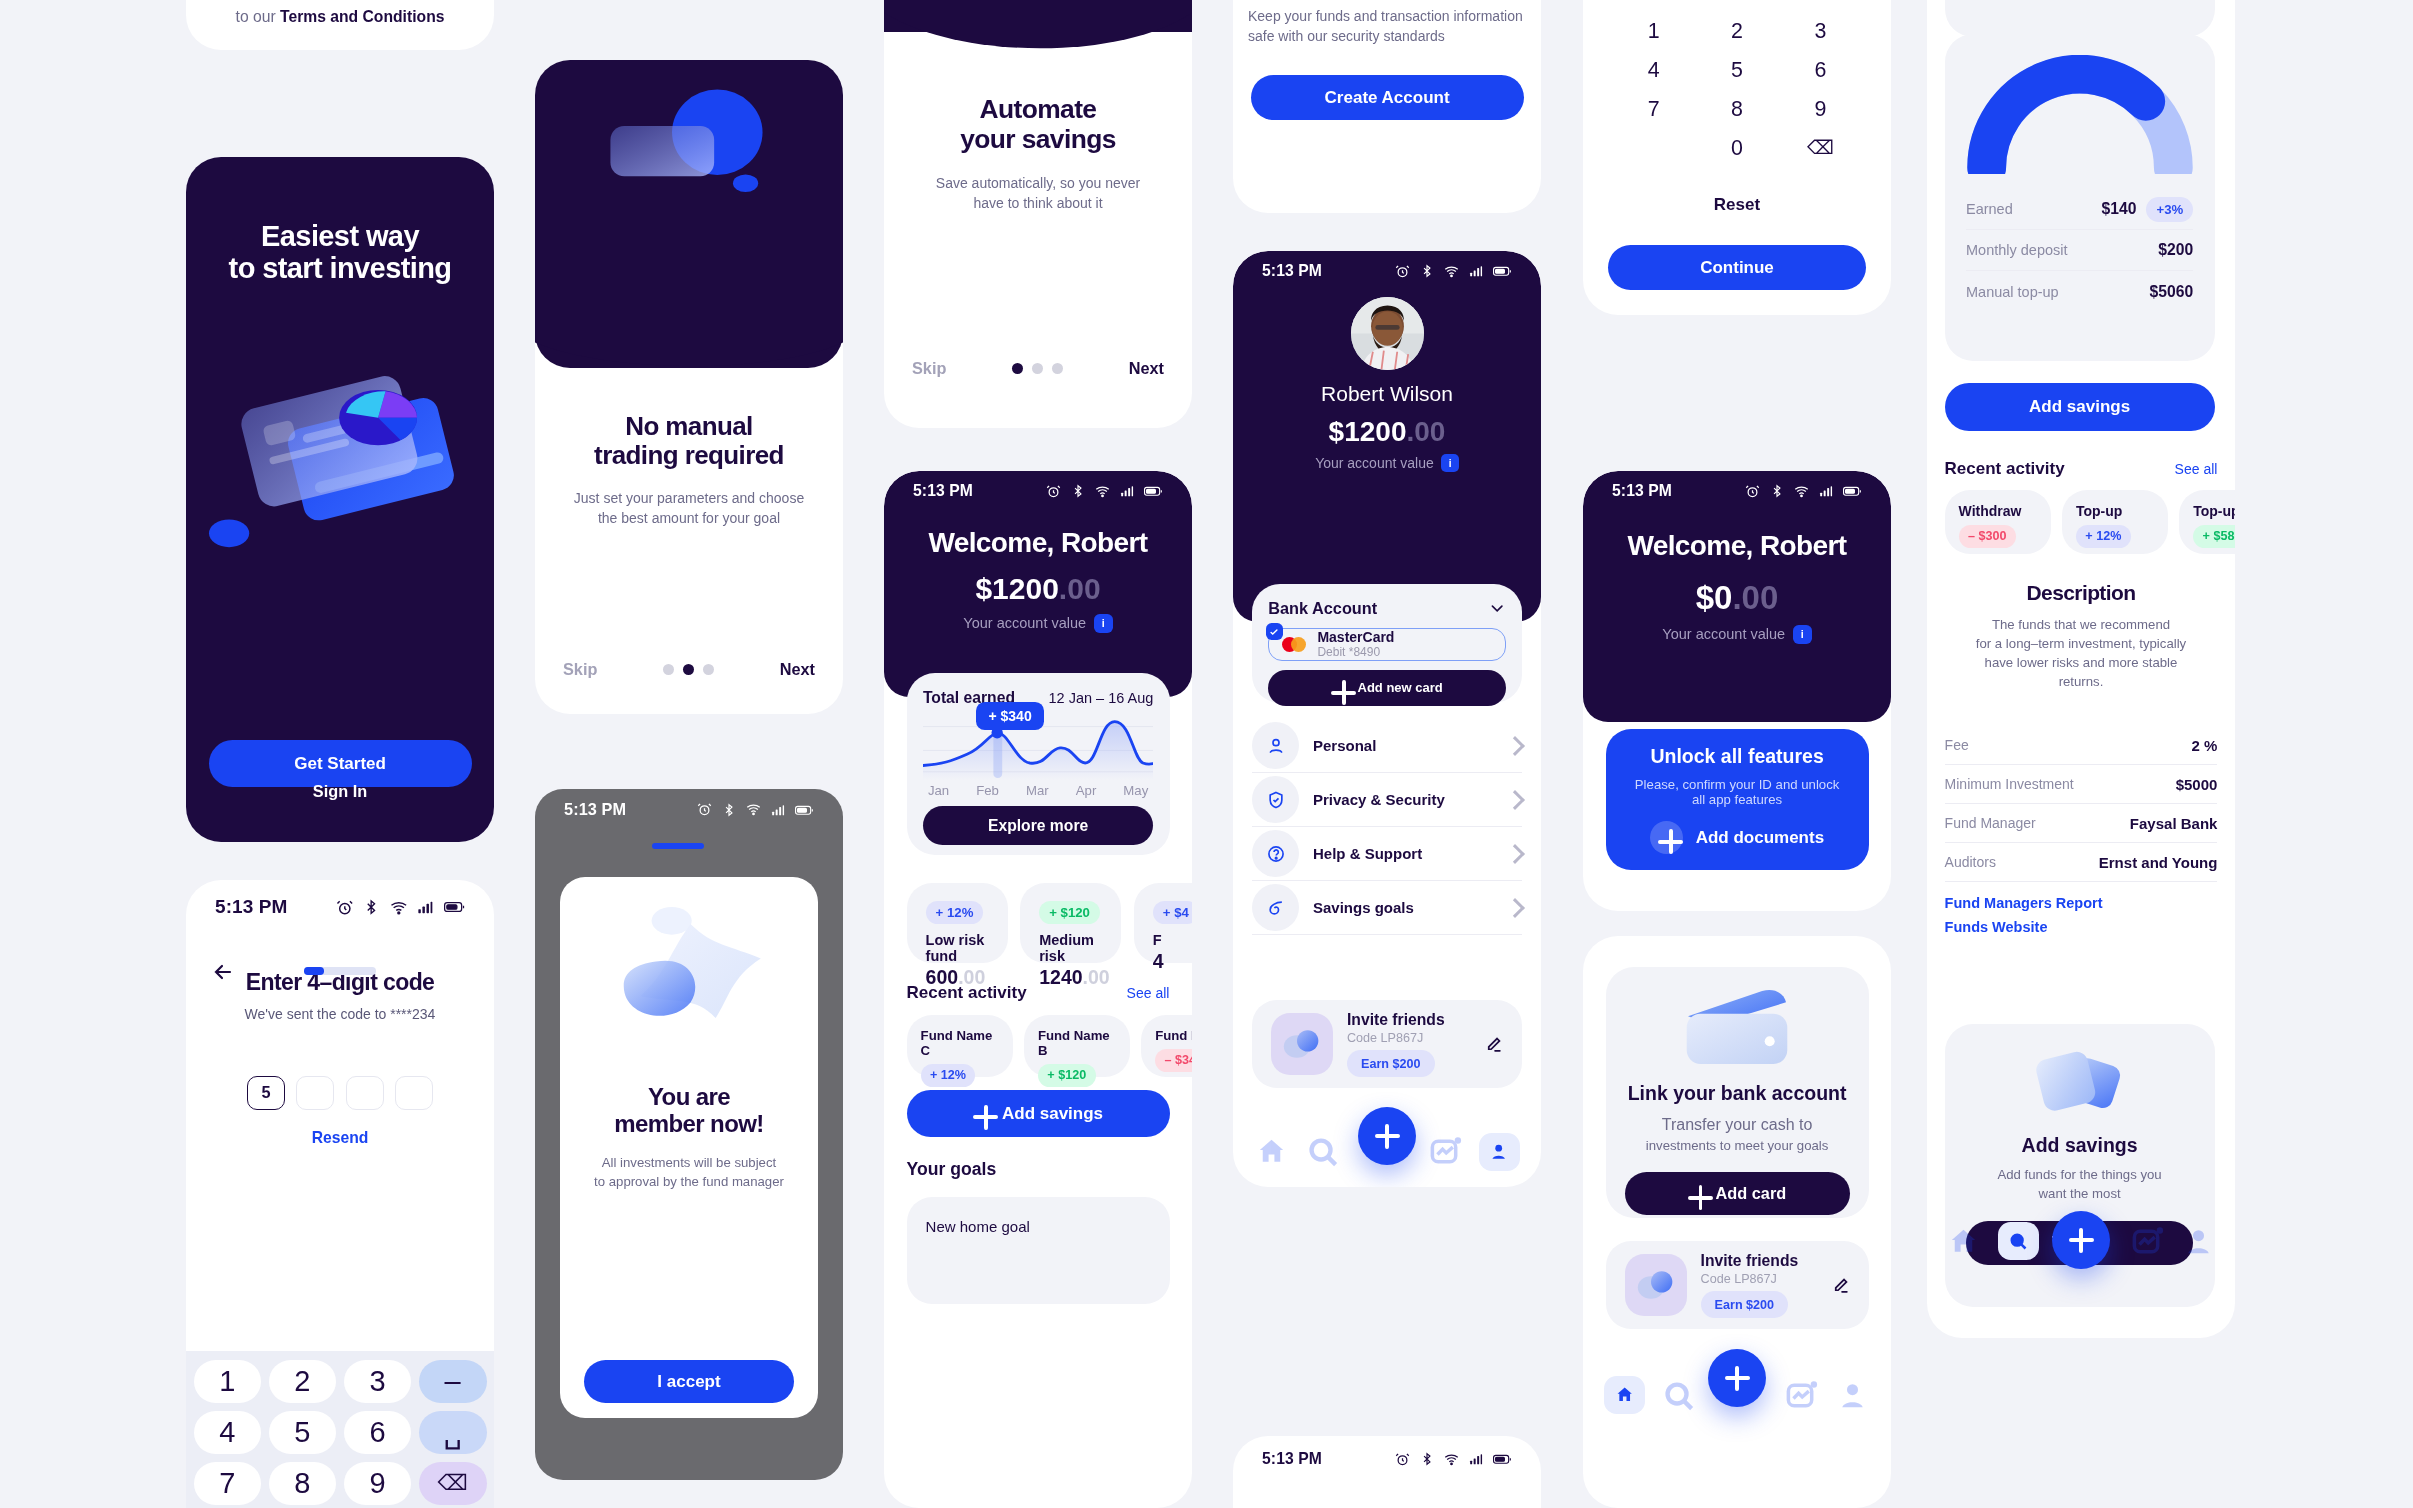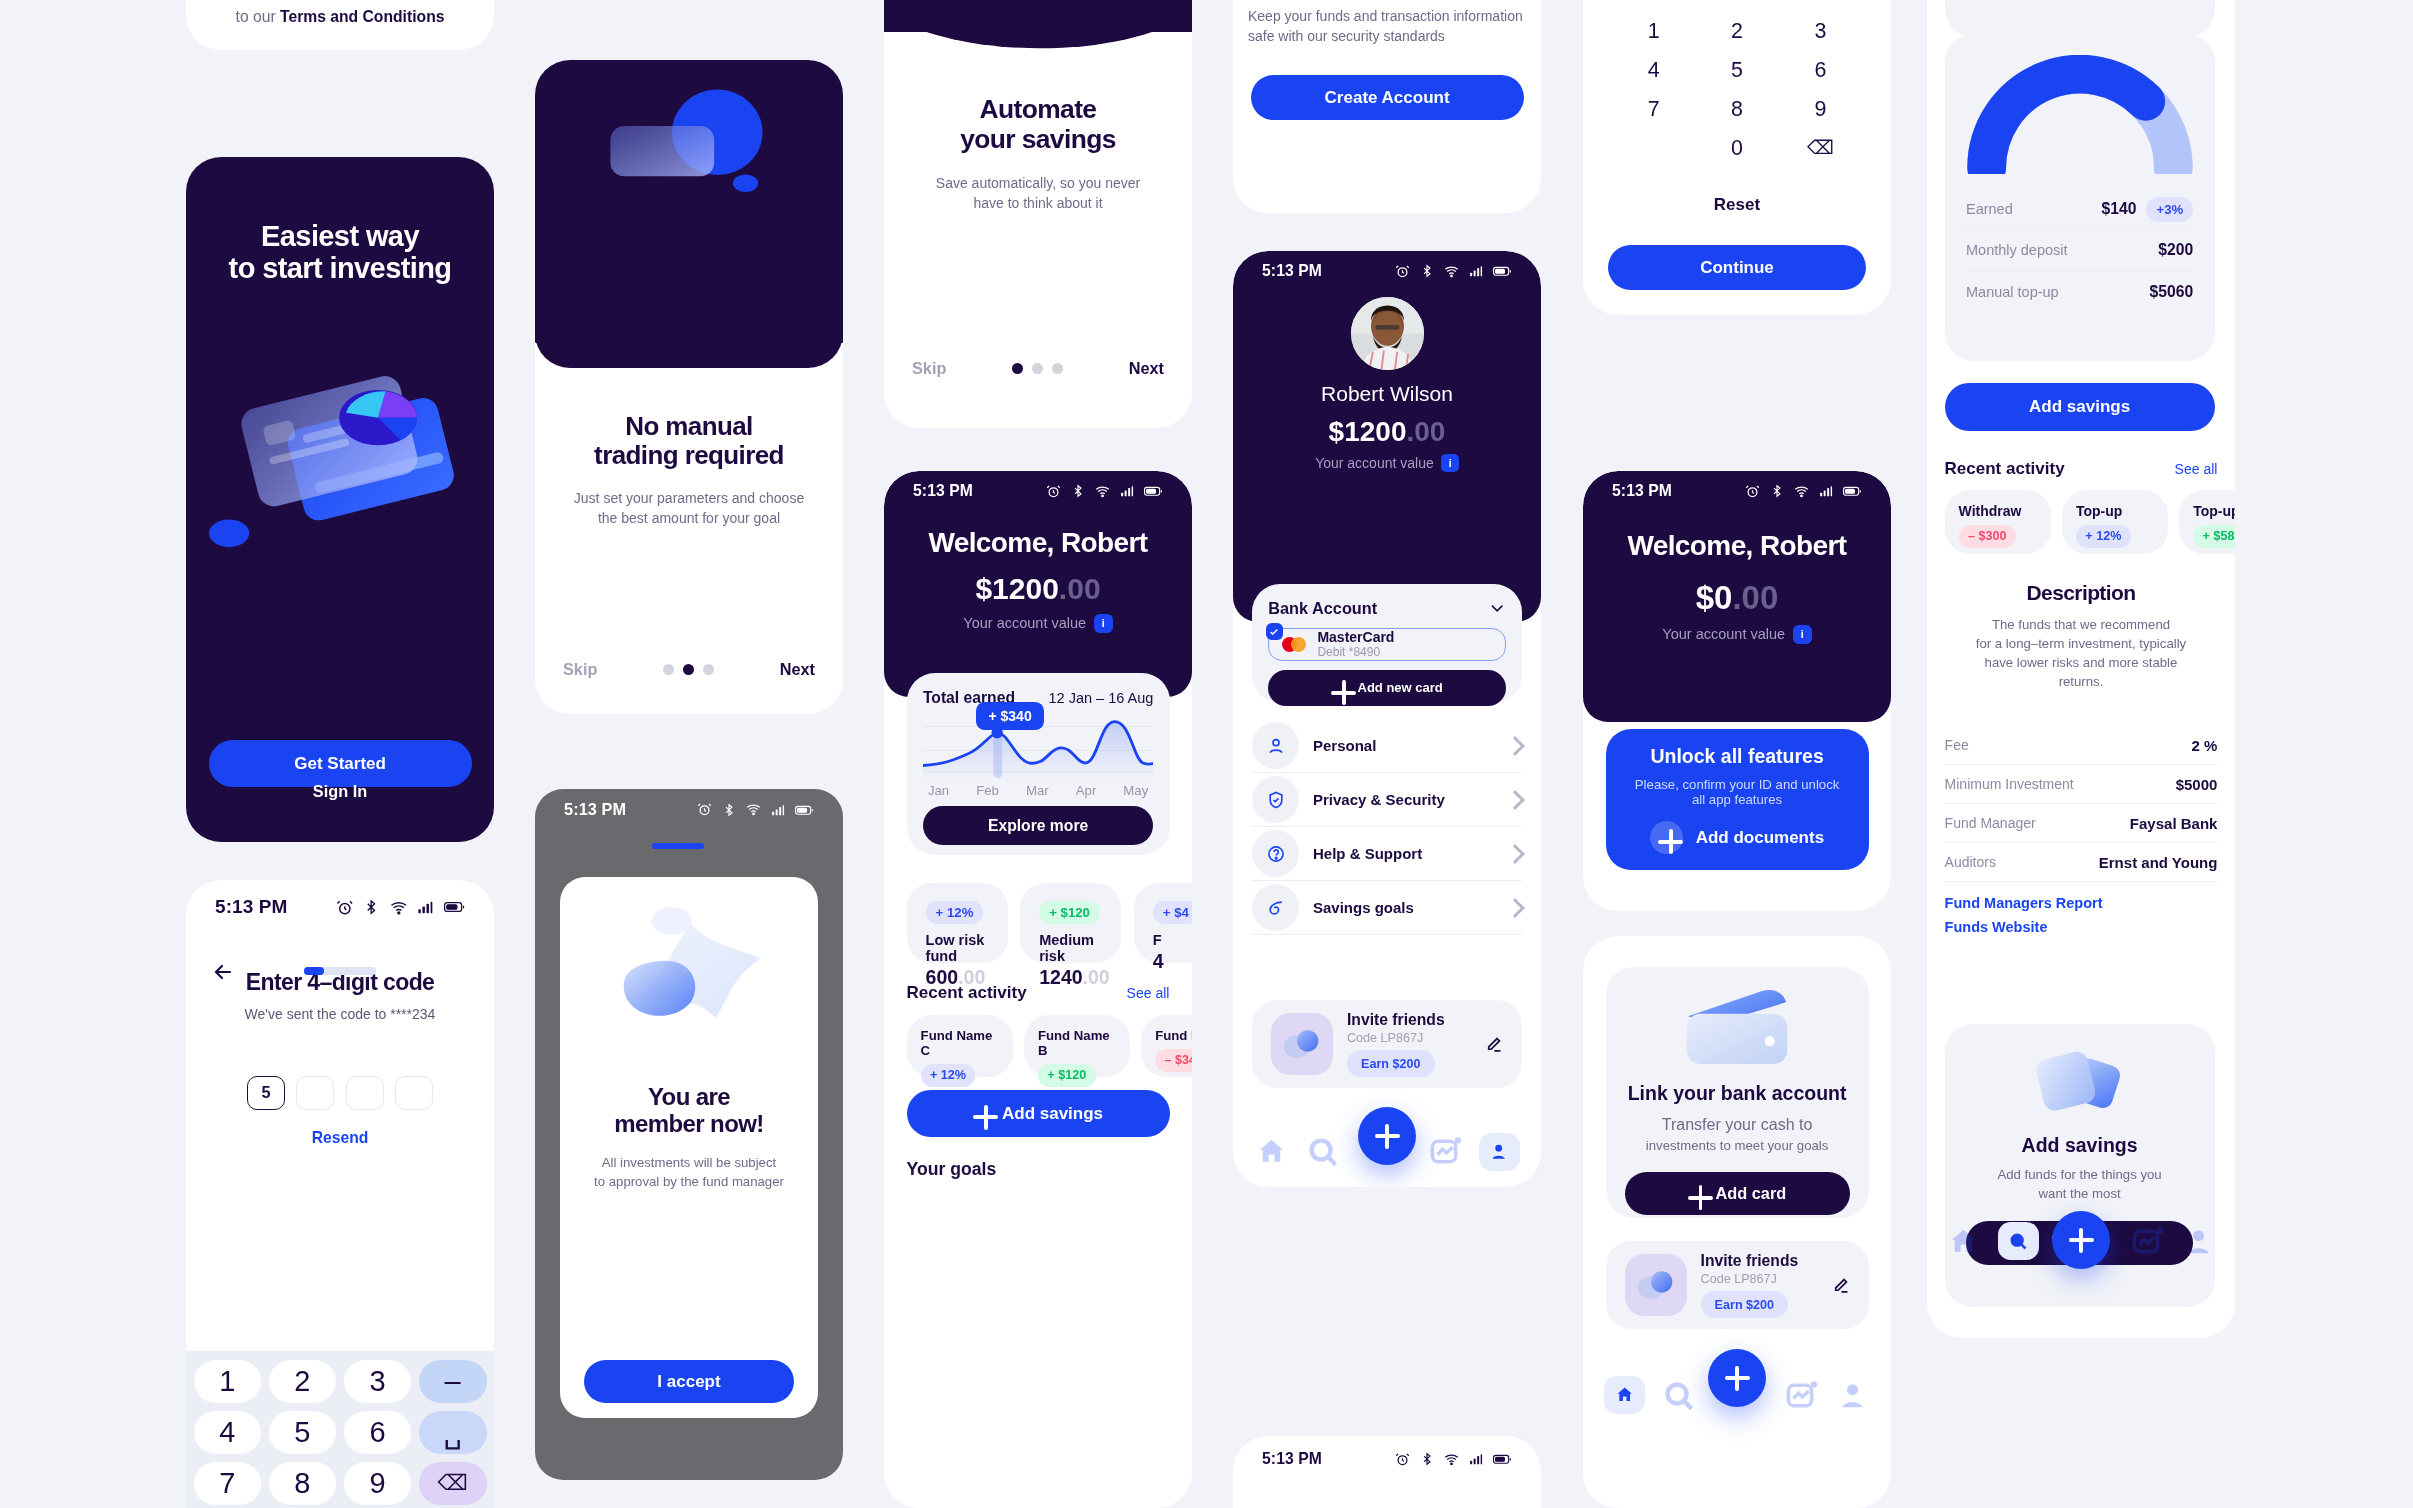--- a/index.html
+++ b/index.html
@@ -436,20 +436,23 @@
         <span class="pill pill-red" style="font-size:12.6px; padding:4.4px 9.4px; margin-top:6.3px;">– $340</span>
       </div>
     </div>
 
     <div class="btn btn-blue" style="position:absolute; left:22.6px; top:619px; width:263px; height:47px; font-size:17px;">
       <span class="plus" style="width:17.6px;height:17.6px;"></span>
       <span>Add savings</span>
     </div>
 
     <div class="ink" style="position:absolute; left:22.6px; top:688px; font-size:17.6px; font-weight:bold;">Your goals</div>
+    <div class="kpi-card" style="position:absolute; left:22.6px; top:726px; width:263px; height:107px; padding:21.4px 19px;">
+      <div class="ink" style="font-size:15px;">New home goal</div>
+    </div>
   </div>
 
   <div class="card" style="left:1233px; top:-101px; width:308px; height:314px;">
     <div style="position:absolute; left:0; right:0; top:107px; text-align:left; padding:0 15px;">
       <div class="sub" style="font-size:14px;">Keep your funds and transaction information</div>
       <div class="sub" style="font-size:14px;">safe with our security standards</div>
     </div>
     <div class="btn btn-blue" style="position:absolute; left:17.6px; top:176px; width:273px; height:45px; font-size:17px;">Create Account</div>
   </div>
 

